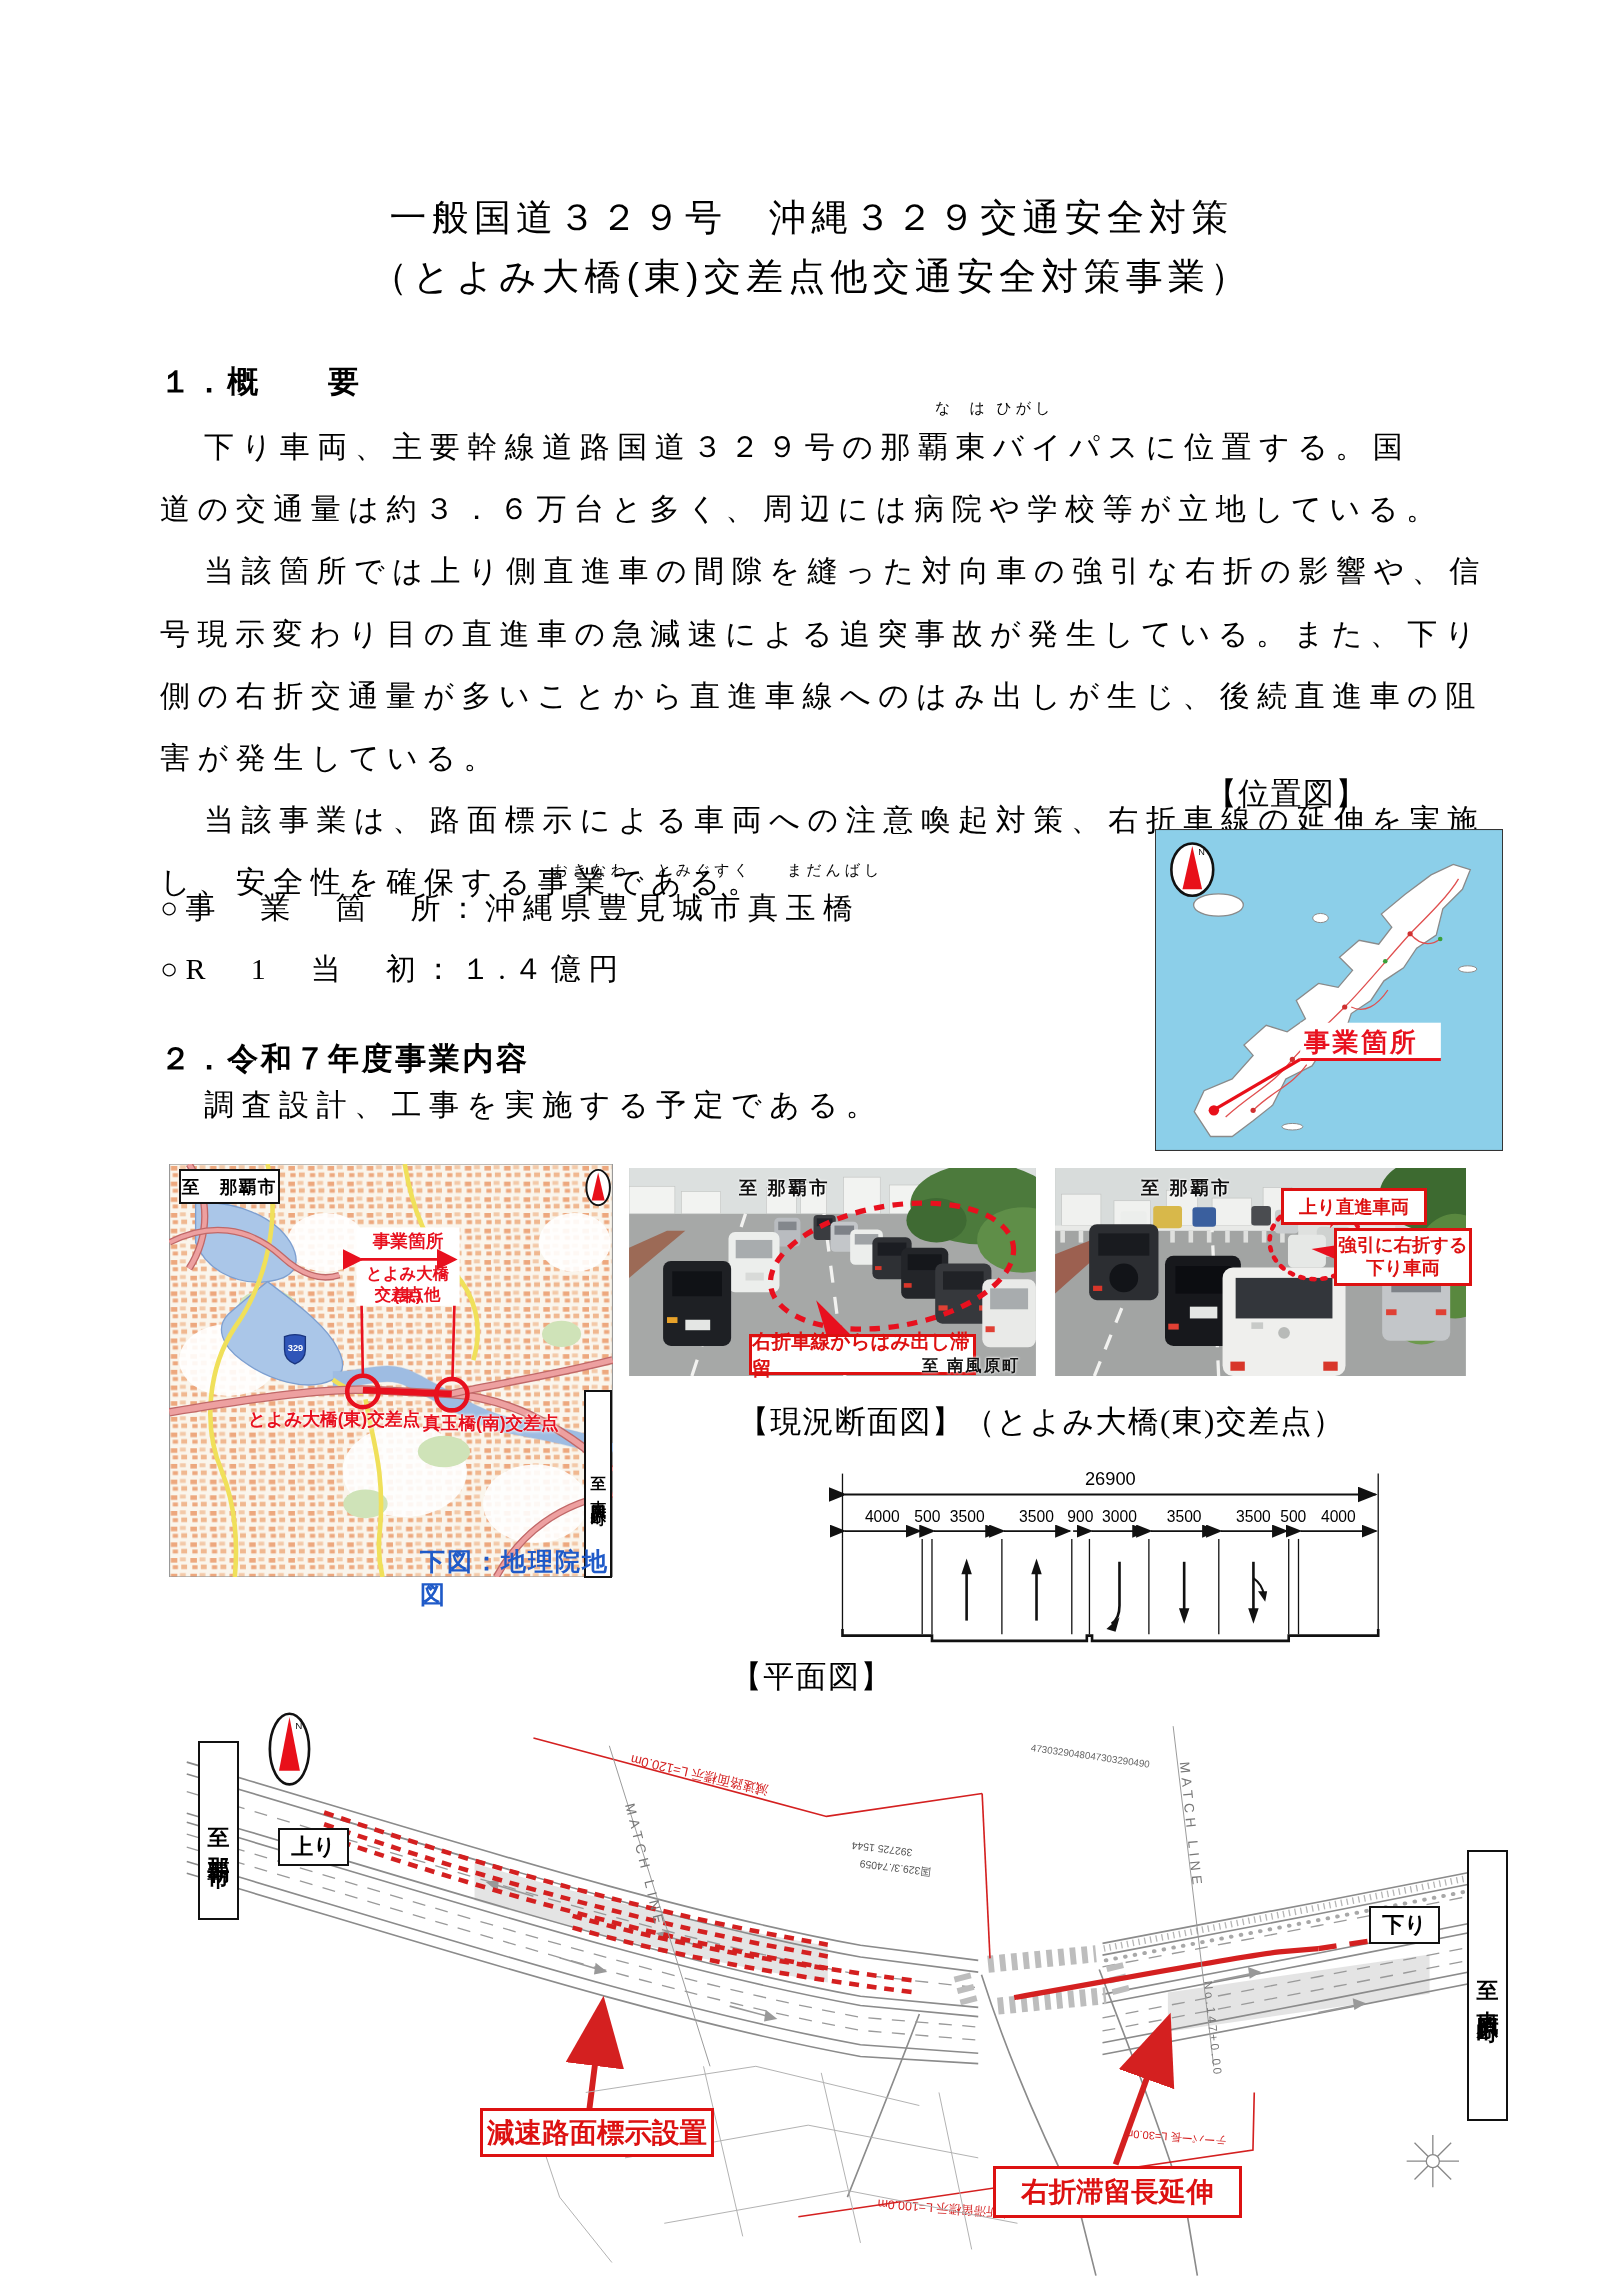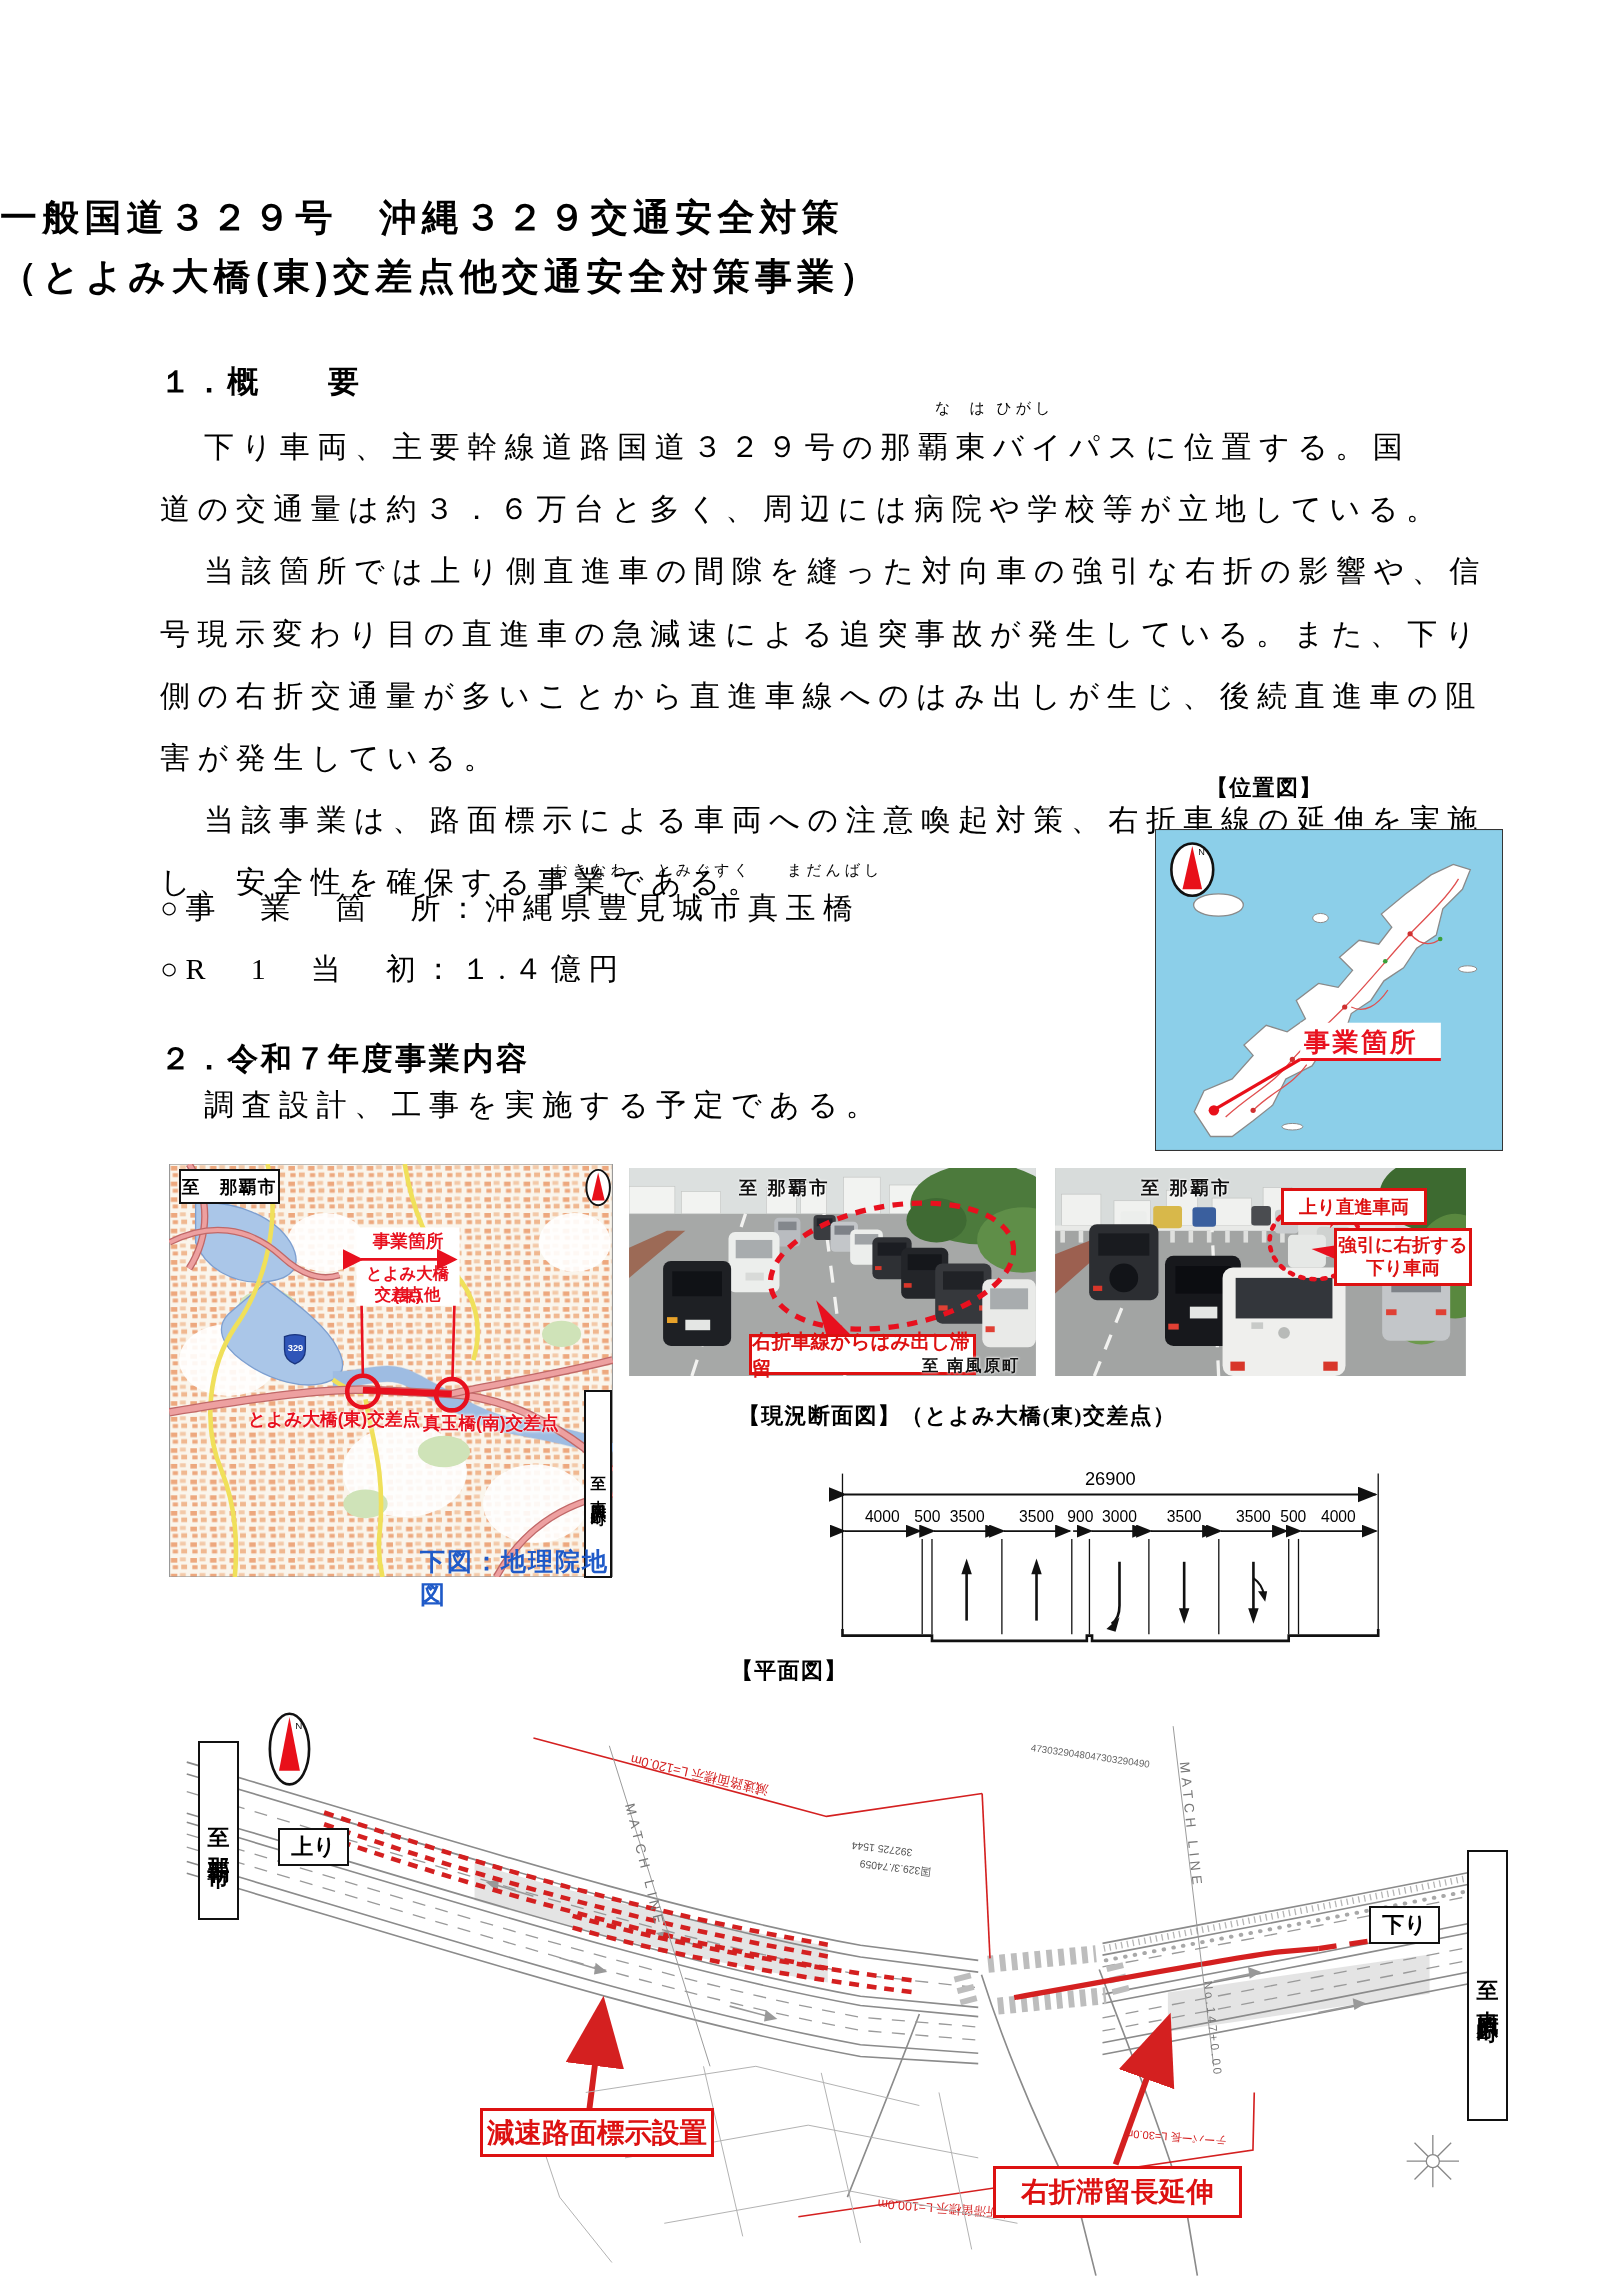--- a/index.html
+++ b/index.html
@@ -1,24 +1,24 @@
 <!DOCTYPE html>
 <html style="font-size:10.5px"><head>
 <meta charset="utf-8">
 <style>
   html,body{margin:0;padding:0;background:#888;}
   .page{position:relative;width:1623px;height:2295px;background:#ffffff;overflow:hidden;
         font-family:"Liberation Serif","DejaVu Serif",serif;color:#000;}
   .abs{position:absolute;}
-  .title-line{width:1623px;font-family:"Liberation Sans","DejaVu Sans",sans-serif;
-        font-weight:700;font-size:37px;letter-spacing:5.2px;}
+  .title-line{width:1623px;text-align:center;font-family:"Liberation Sans","DejaVu Sans",sans-serif;
+        font-weight:400;font-size:37px;letter-spacing:5.2px;}
   .sec-head{font-family:Liberation Sans, sans-serif;font-weight:700;font-size:31px;letter-spacing:2.6px;}
   .body-line{font-size:30px;letter-spacing:7.5px;white-space:pre;}
   .furi{font-size:15px;letter-spacing:3.9px;white-space:pre;}
-  .fig-label{font-size:22px;font-weight:700;letter-spacing:1.3px;}
+  .fig-label{font-size:31px;font-weight:400;letter-spacing:1.3px;}
   .map-box{background:#fff;border:2.6px solid #111;display:flex;align-items:center;justify-content:center;
         font-family:"Liberation Sans","DejaVu Sans",sans-serif;font-weight:600;}
   .map-box.vert{writing-mode:vertical-rl;text-orientation:upright;letter-spacing:3.9px;}
   .red-note{background:#fff;border:3.3px solid #dd1111;color:#dd1111;display:flex;align-items:center;justify-content:center;
         font-family:"Liberation Sans","DejaVu Sans",sans-serif;font-weight:700;}
   .photo-dir{font-family:"Liberation Sans","DejaVu Sans",sans-serif;font-weight:700;color:#111;
         text-shadow:0 0 2.6px #fff,0 0 2.6px #fff;}
   .red-text{color:#e8101e;font-family:"Liberation Sans","DejaVu Sans",sans-serif;font-weight:700;}
   .blue-credit{color:#1f5ac8;font-weight:700;font-size:25px;letter-spacing:2px;}
   svg{display:block;}

